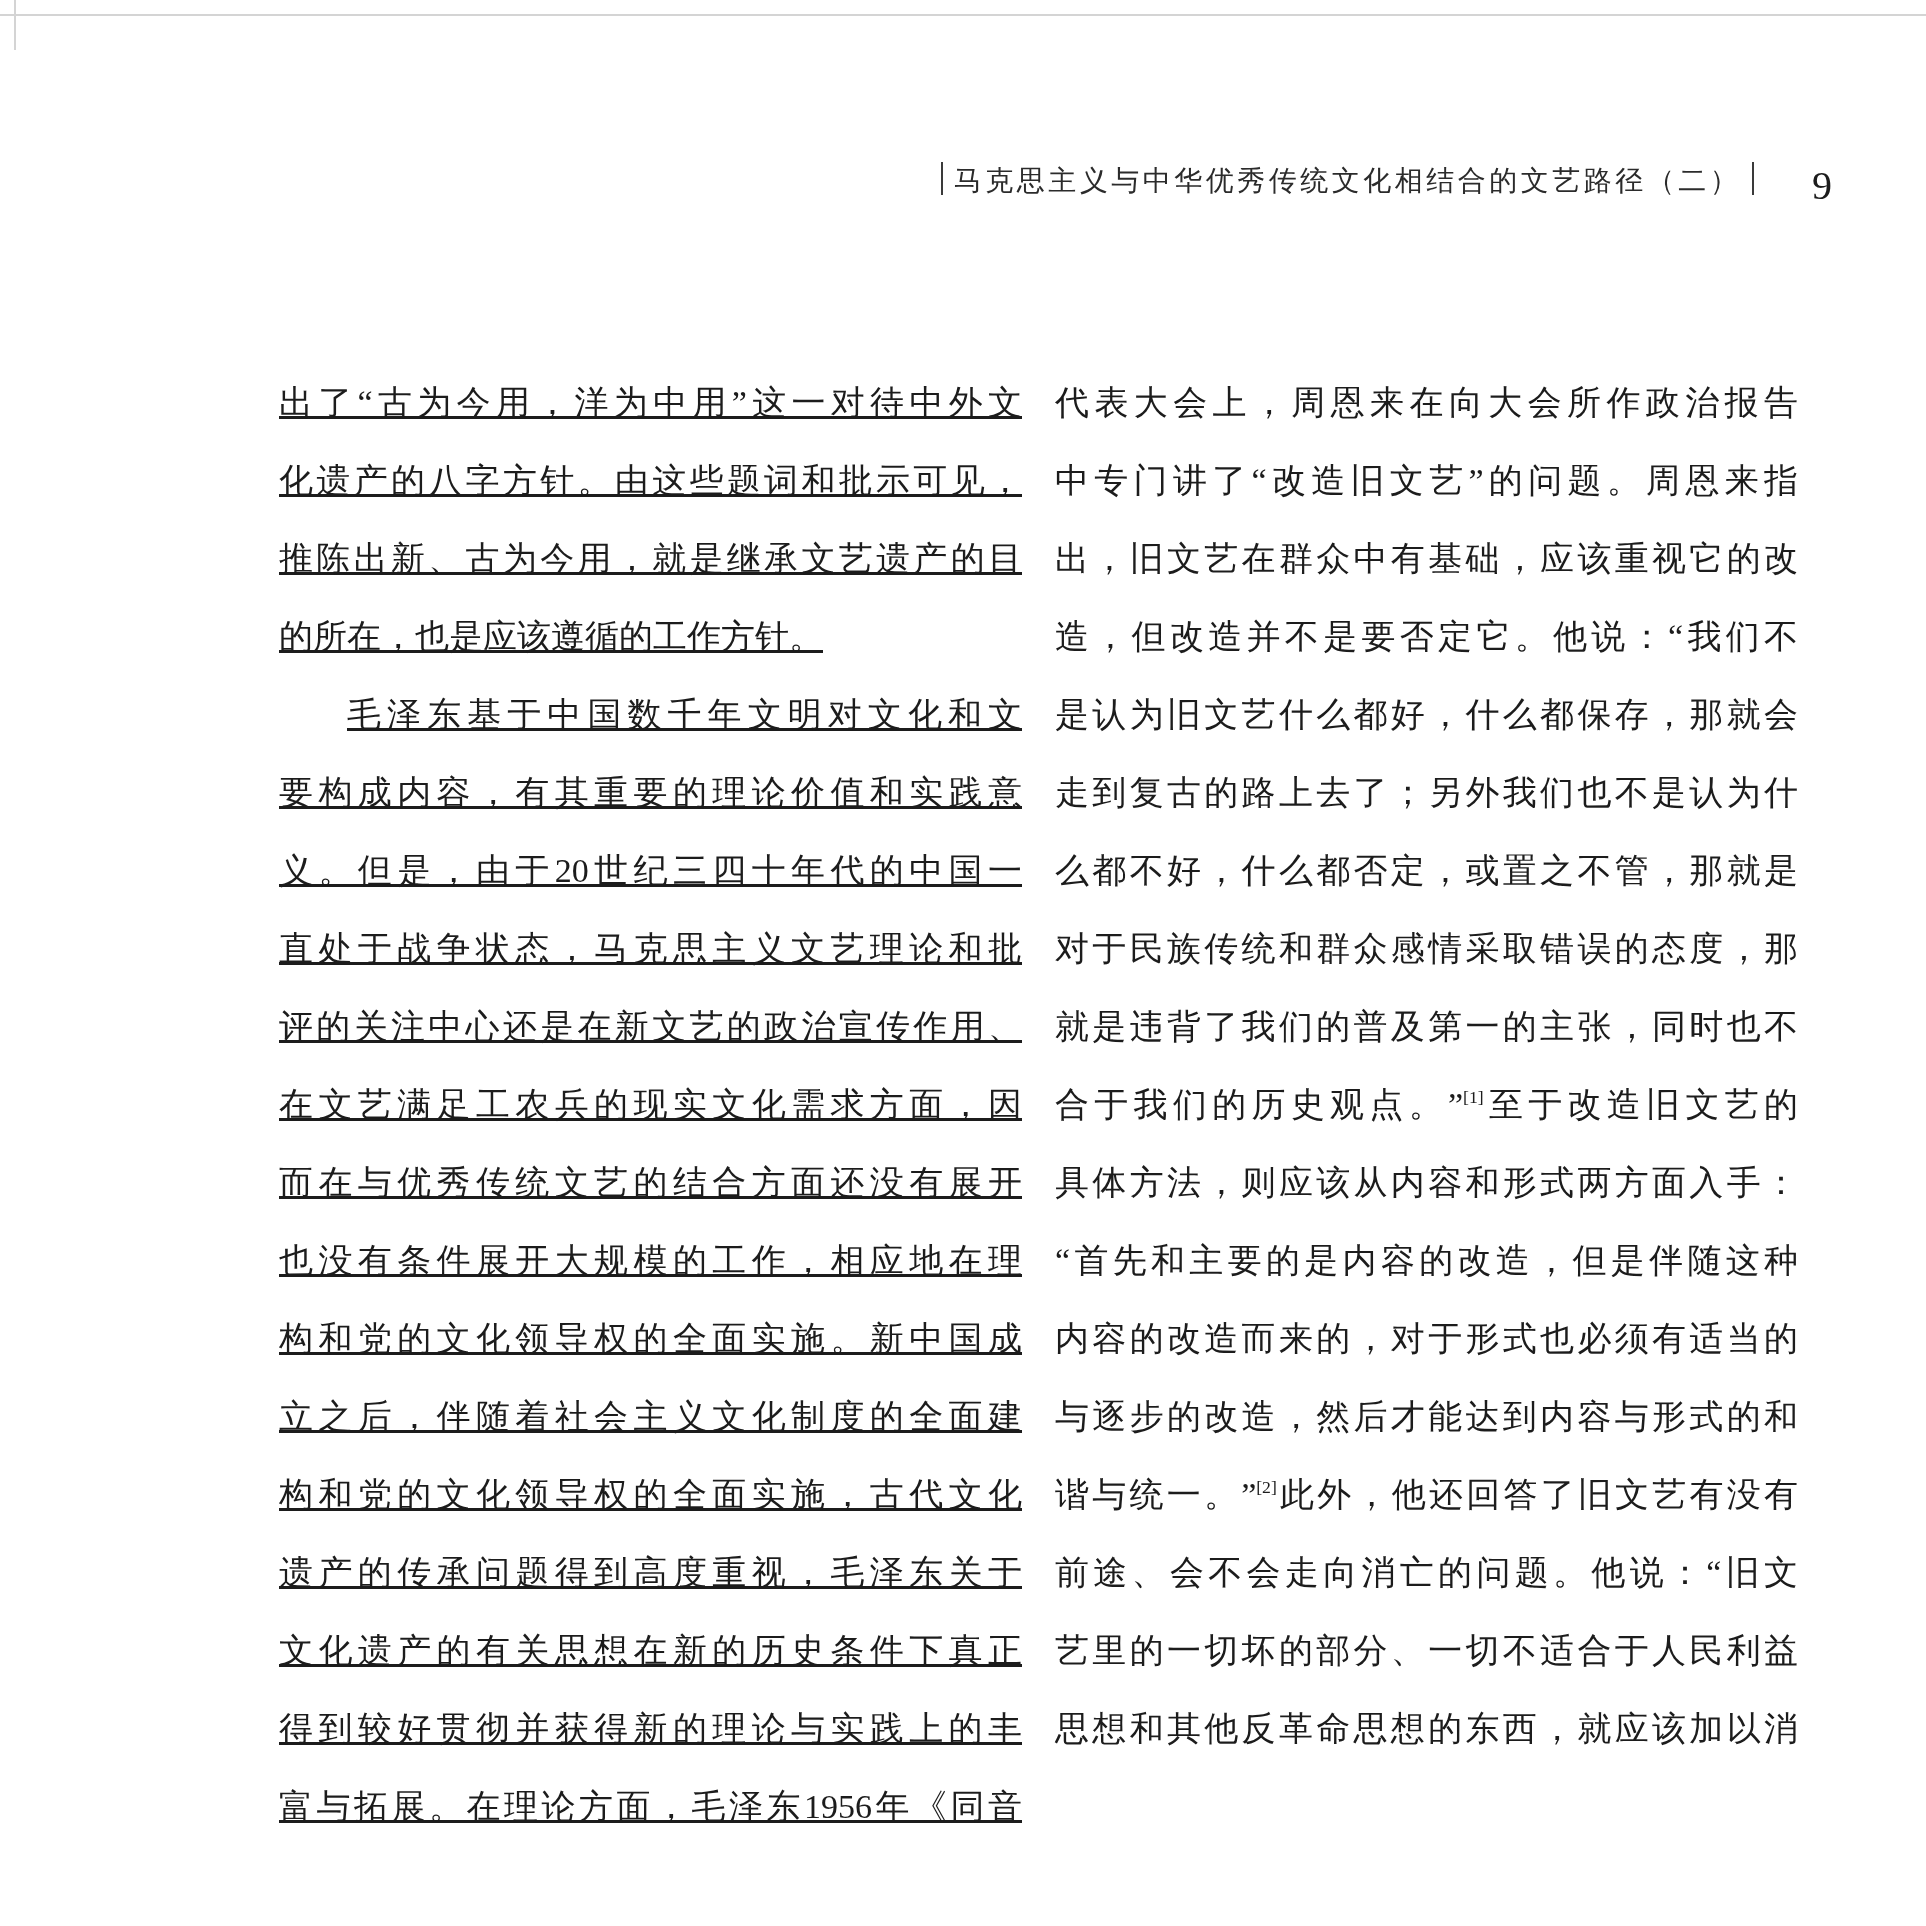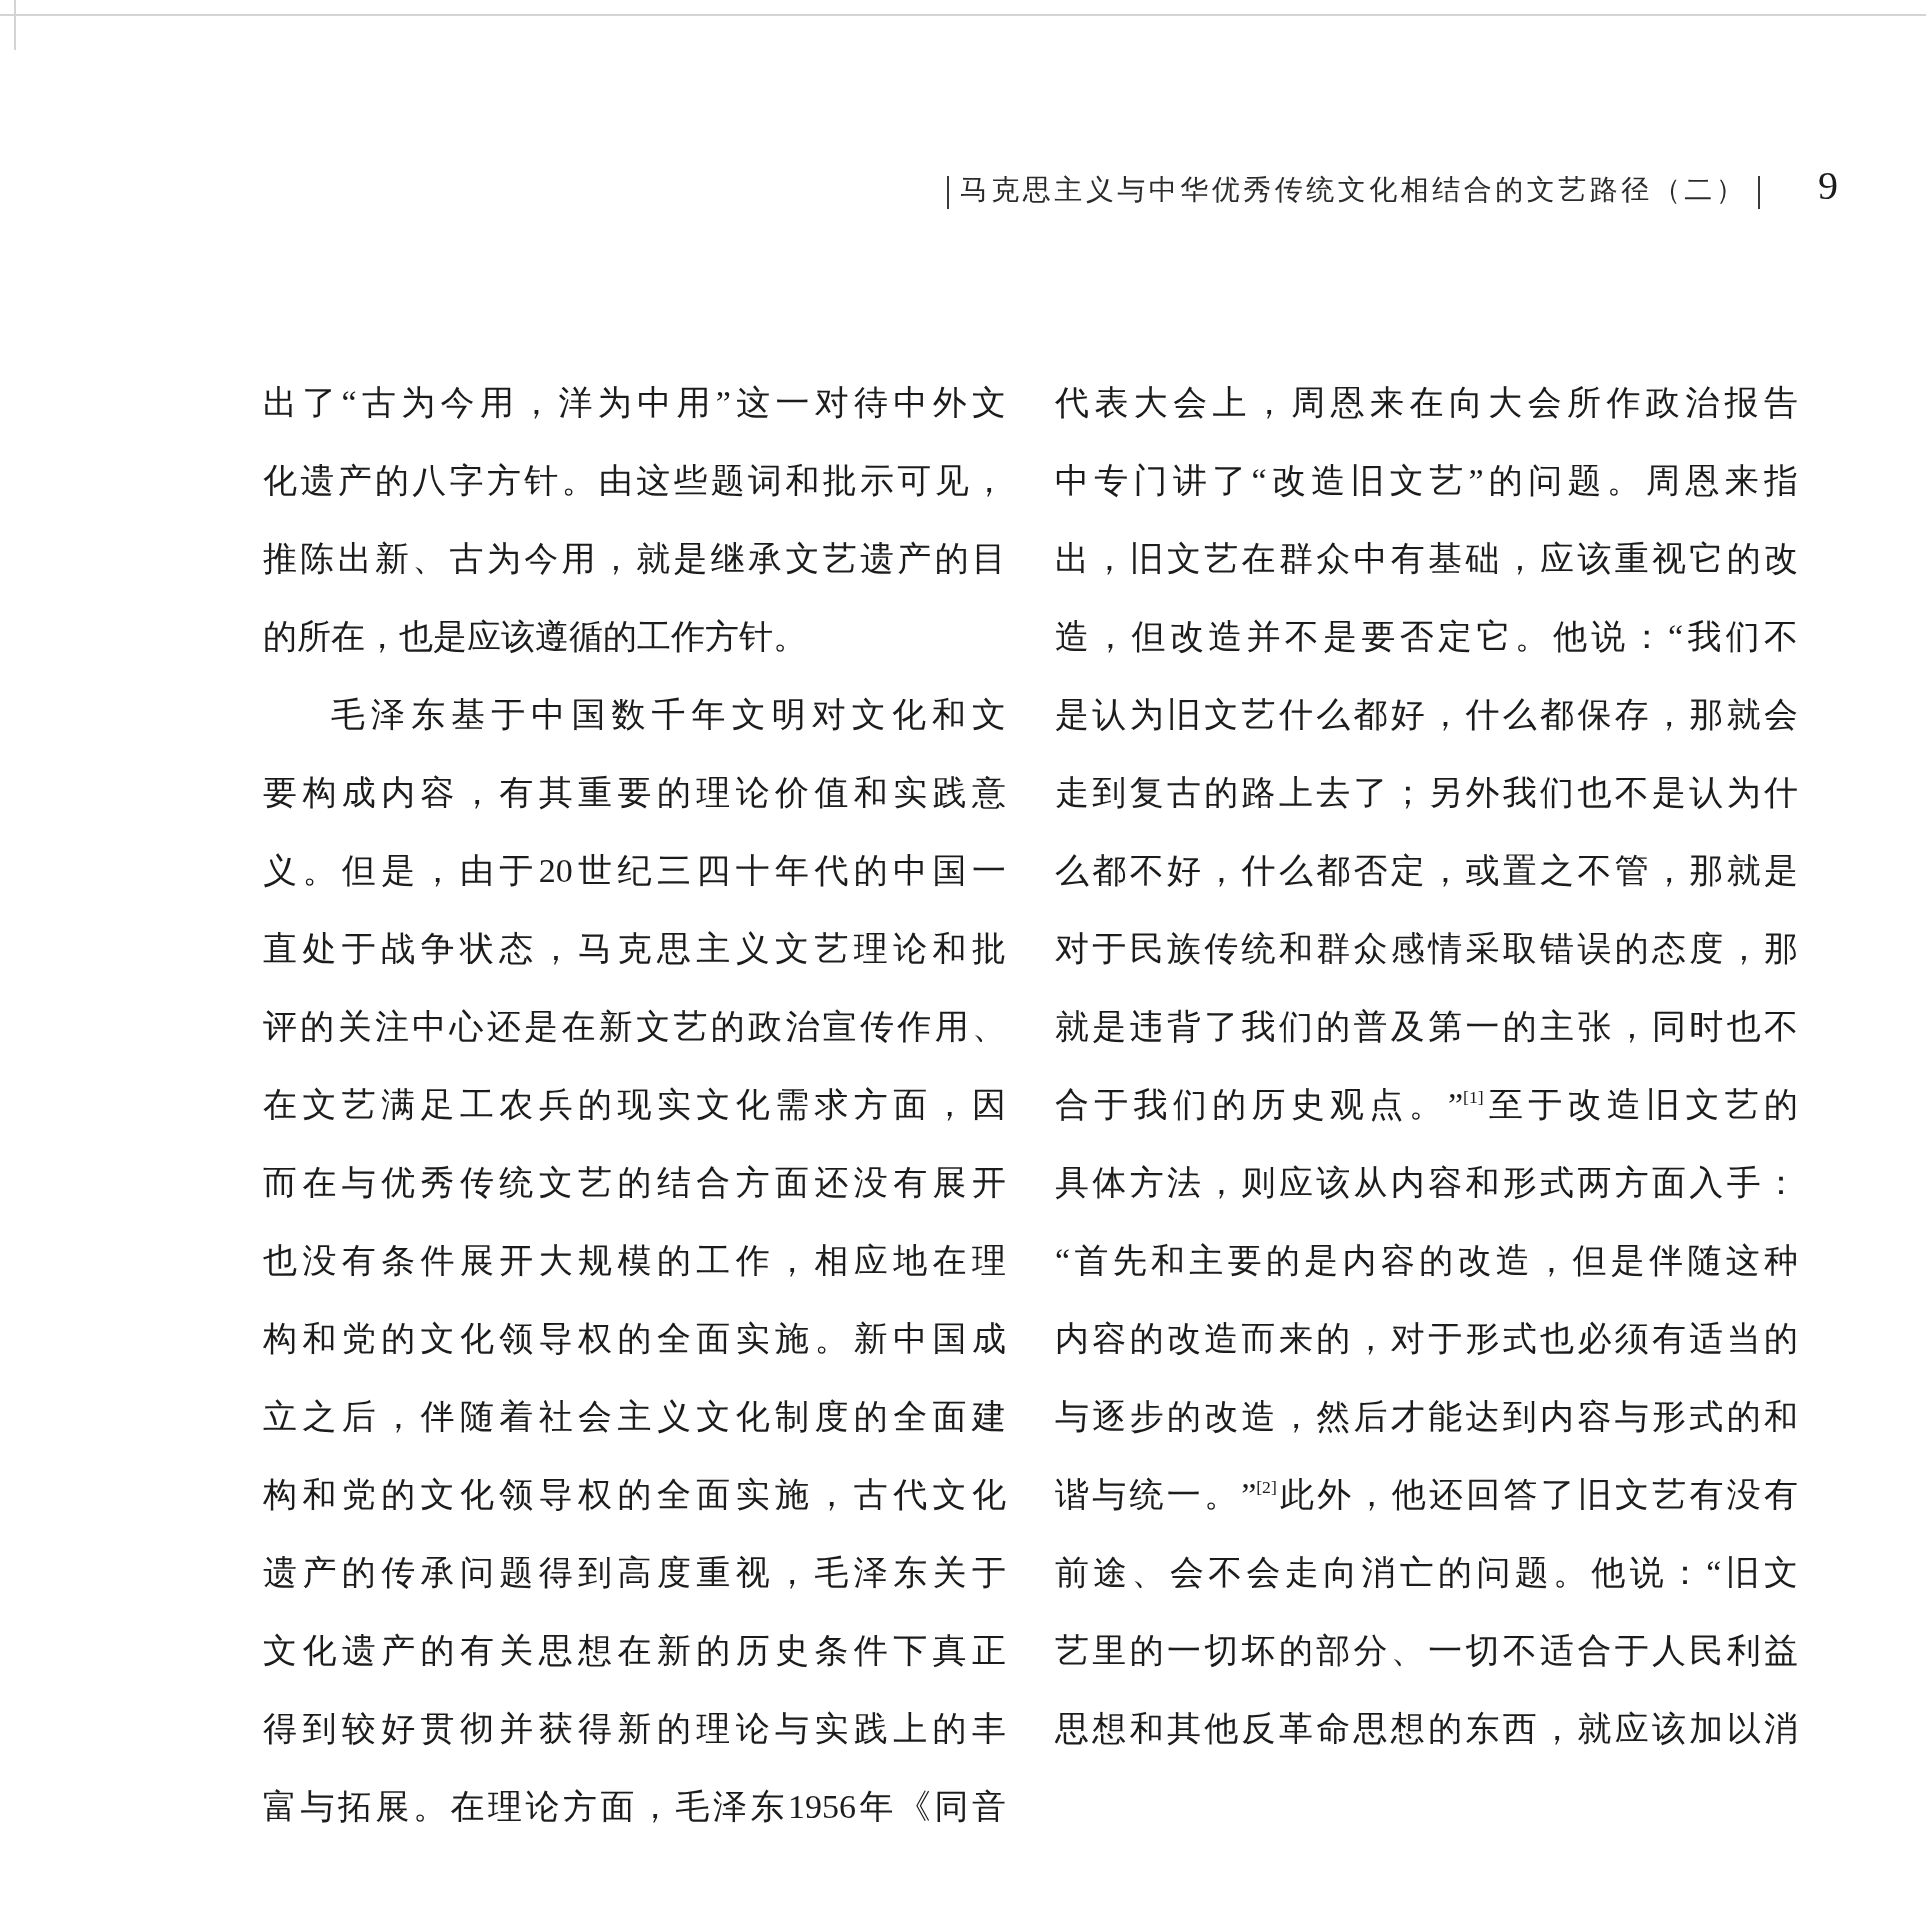--- a/index.html
+++ b/index.html
@@ -26,25 +26,25 @@
   .scan-edge-left {
     position: absolute;
     top: 0; left: 14px;
     width: 1.5px; height: 50px;
     background: #d4d4d4;
   }
   
   .running-head {
     position: absolute;
     top: 162px;
-    left: 266px;
+    left: 260px;
     width: 1572px;
     display: flex;
     justify-content: flex-end;
-    align-items: flex-end;
+    align-items: flex-start;
     font-size: 28px;
     letter-spacing: 3.5px;
     color: #2b2b2b;
     white-space: nowrap;
   }
   .head-bar {
     display: inline-block;
     width: 1.9px;
     height: 33px;
     background: #3a3a3a;
@@ -58,21 +58,21 @@
     color: #1c1c1c;
     font-family: "Liberation Serif", "DejaVu Serif", serif;
   }
   
   .column {
     position: absolute;
     top: 364px;
     width: 743px;
     font-size: 34px;
   }
-  .column.left  { left: 263px; }
+  .column.left  { left: 279px; text-decoration: underline; }
   .column.right { left: 1055px; }
   .line {
     height: 78px;
     line-height: 78px;
     text-align: justify;
     text-align-last: justify;
     white-space: normal;
   }
   .line.short  { text-align-last: left; }
   .line.indent { padding-left: 68px; }

